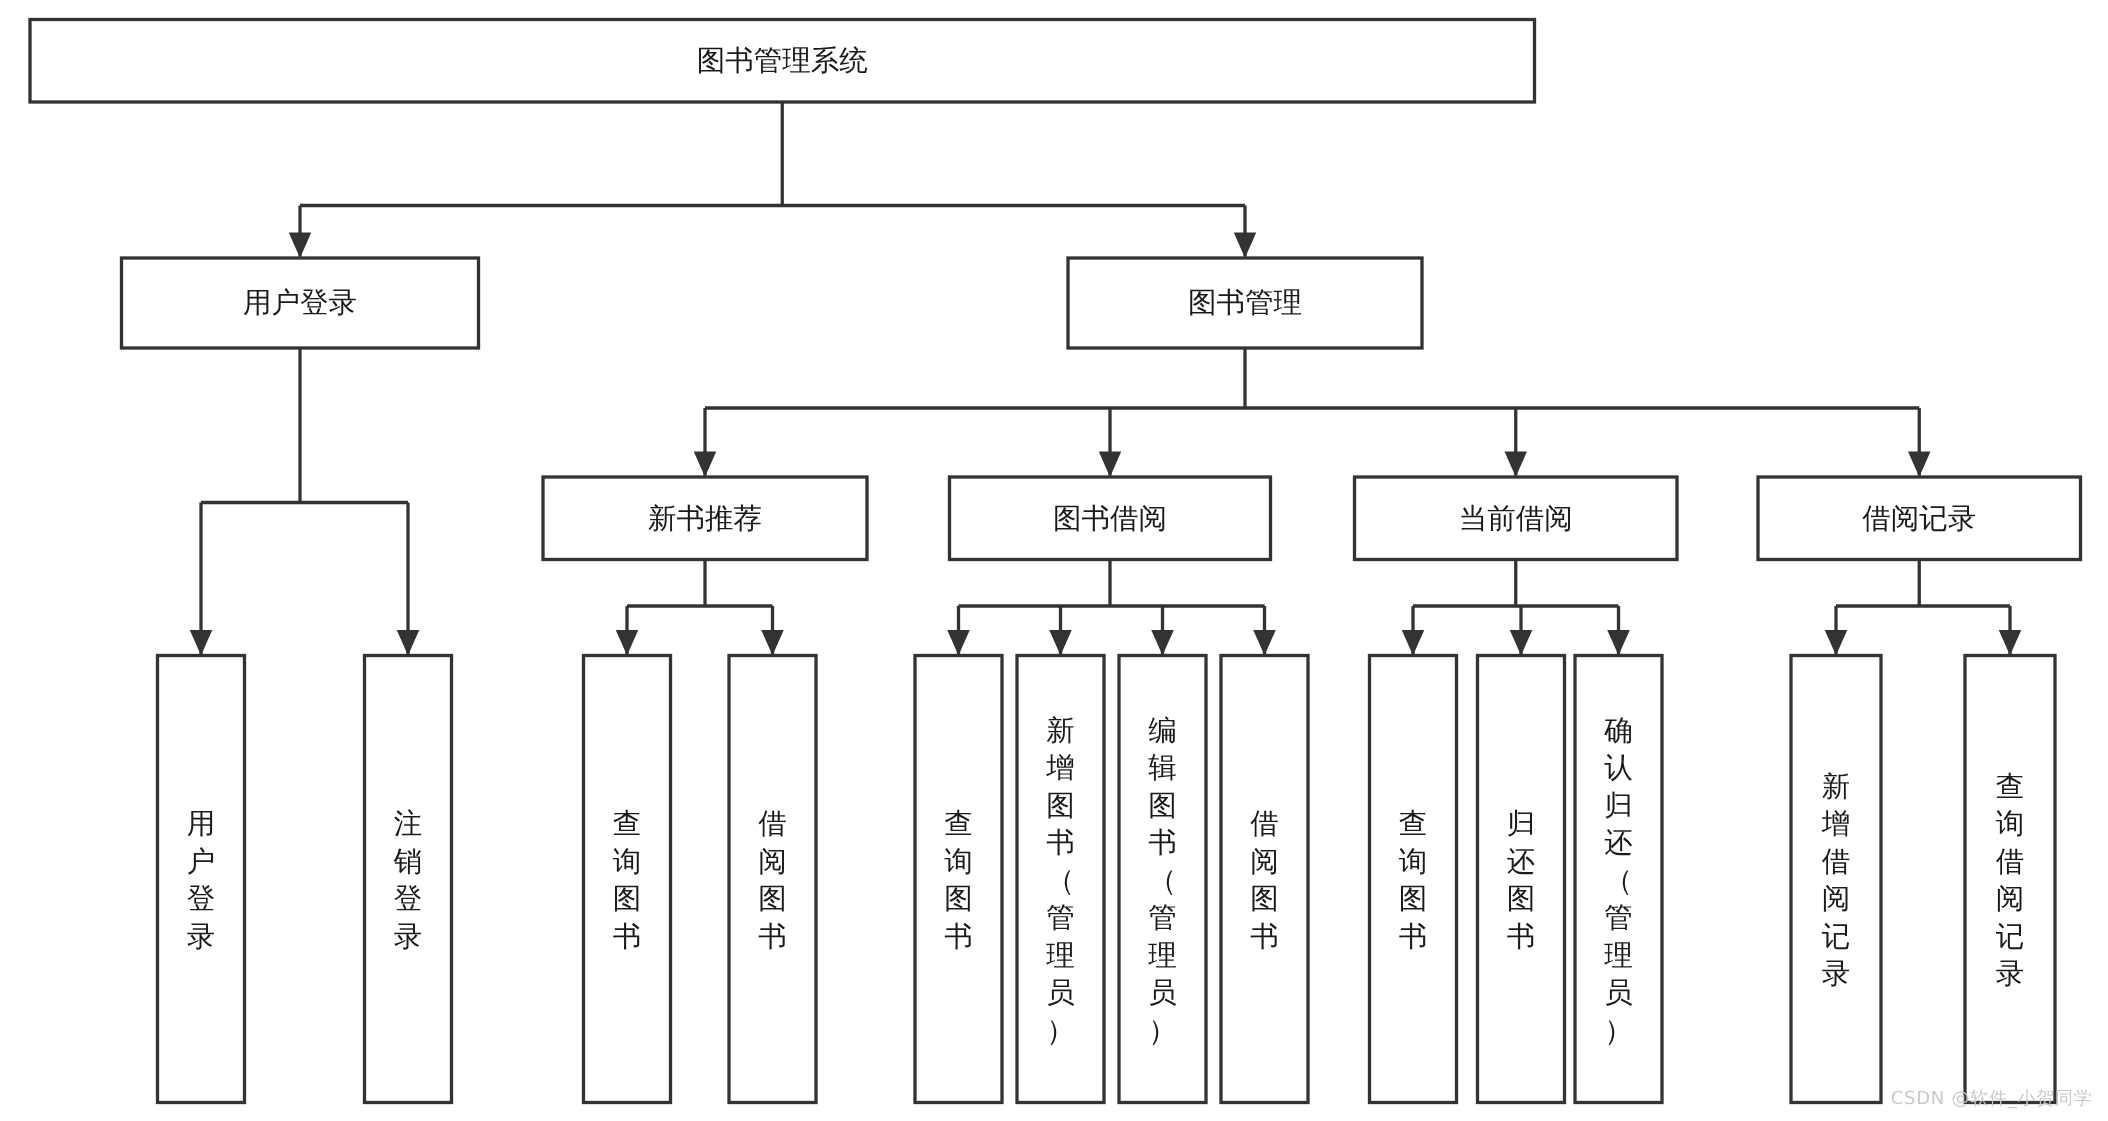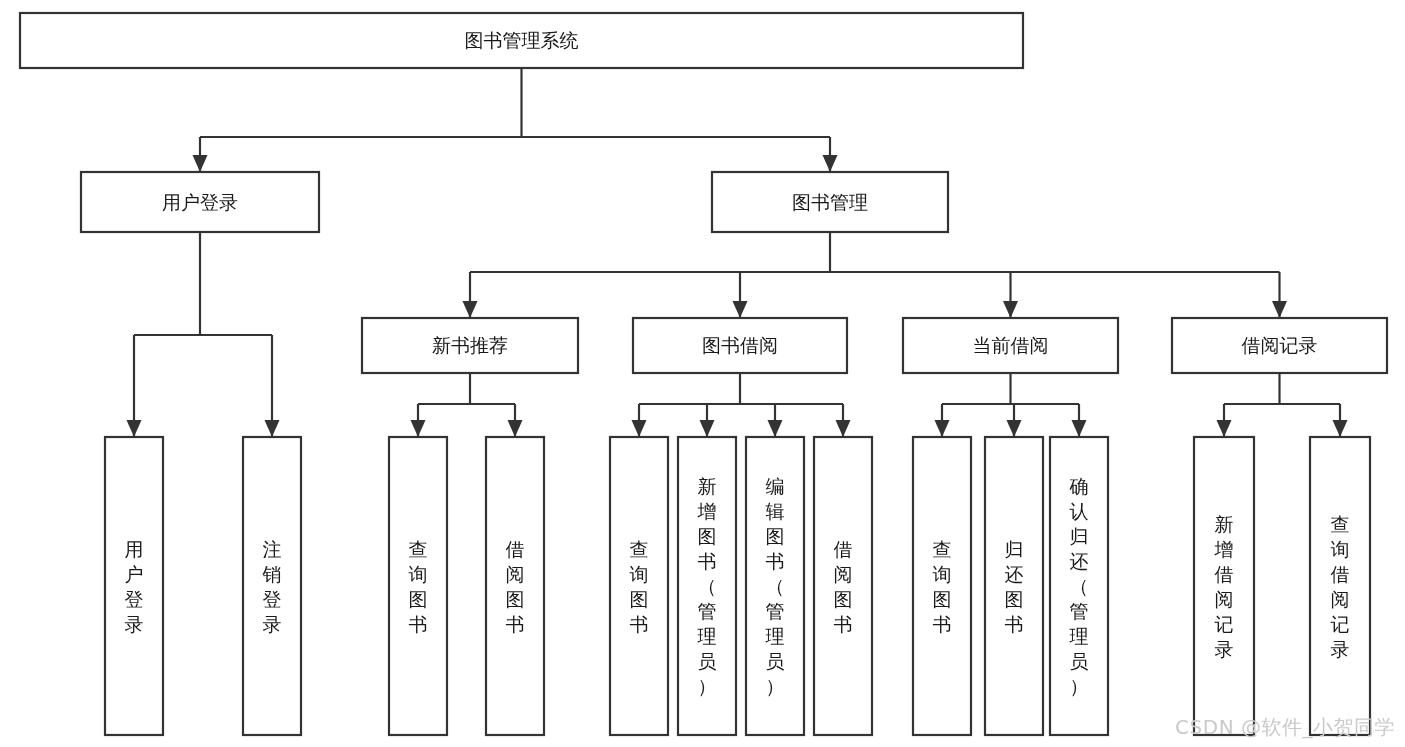--- a/index.html
+++ b/index.html
@@ -53,21 +53,21 @@
     fill: #1a1a1a;
     font-family: "DejaVu Sans", "Liberation Sans", sans-serif;
     font-size: 19px;
     text-anchor: middle;
   }
   .watermark-text {
     position: absolute;
     right: 10px;
     bottom: 6px;
     color: #c9c9c9;
-    font-size: 20px;
+    font-size: 12px;
     font-family: "DejaVu Sans", "Liberation Sans", sans-serif;
     letter-spacing: 0.5px;
     white-space: nowrap;
     user-select: none;
   }
 </style>
 </head>
 <body>
 
 <div id="diagram-root">

